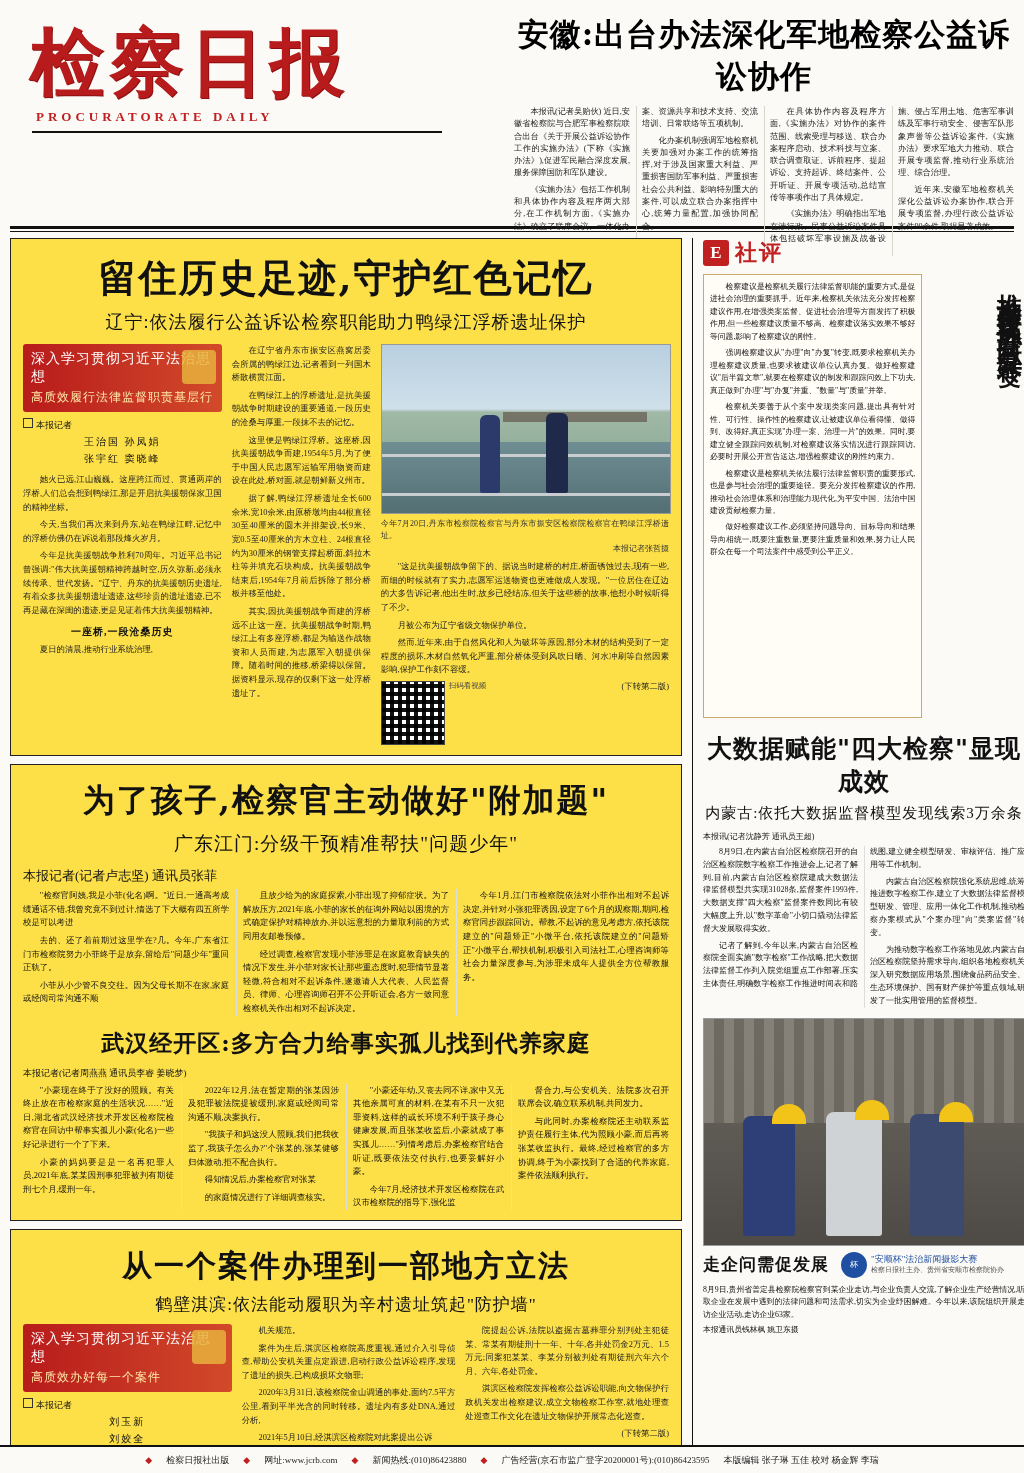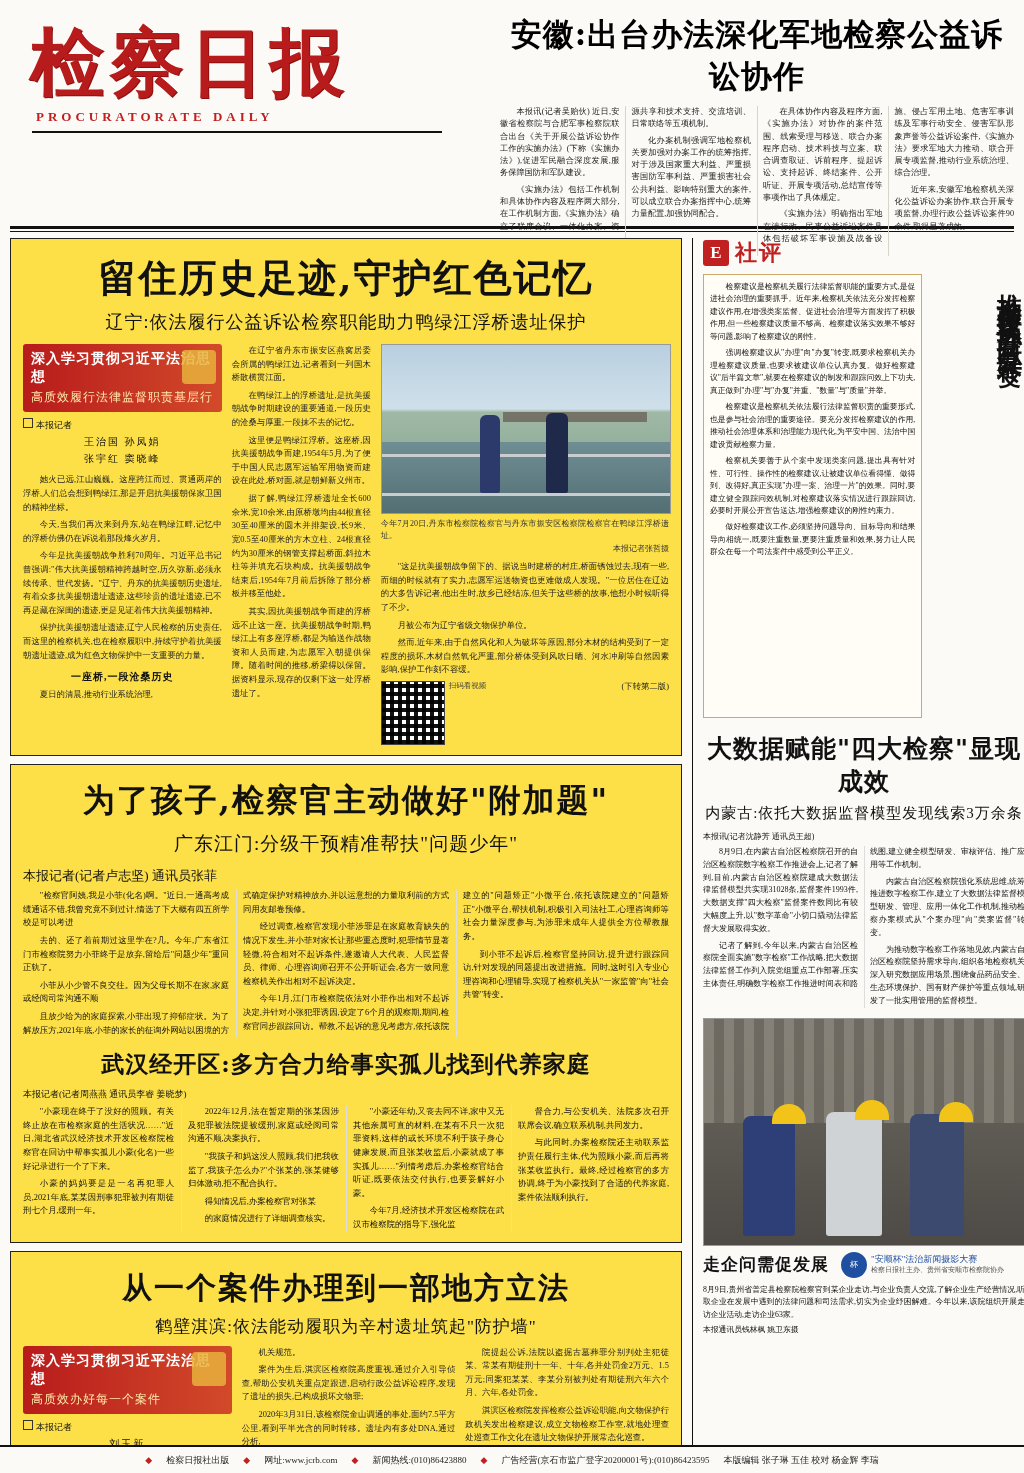--- a/index.html
+++ b/index.html
@@ -7,21 +7,21 @@
     width:1024px; height:1473px;
     background:#fbfaf7;
     font-family:"Liberation Serif", serif;
     color:#111;
     position:relative;
     overflow:hidden;
   }
   .page { width:1024px; height:1473px; position:relative; box-sizing:border-box; padding:8px 10px; }
 
   
-  .masthead { display:flex; align-items:flex-start; gap:10px; height:212px; }
+  .masthead { display:flex; align-items:flex-start; gap:24px; height:212px; }
   .mast-left { width:480px; position:relative; }
   .mast-title {
     font-family:"DejaVu Serif", serif;
     font-weight:bold;
     font-size:74px;
     letter-spacing:6px;
     color:#b81b1b;
     line-height:1.15;
     margin:12px 0 0 20px;
     text-shadow:1px 1px 0 #8d1010;
@@ -73,21 +73,21 @@
   .s1-flex { display:flex; gap:10px; }
   .s1-left { width:200px; }
   .s1-mid { width:140px; }
   .s1-right { width:290px; }
 
   .banner {
     background:linear-gradient(90deg,#b81b1b,#d24a2a);
     color:#fff; padding:6px 8px; border-radius:3px; position:relative; overflow:hidden;
     margin-bottom:6px;
   }
-  .banner .b1 { font-size:14px; font-weight:bold; letter-spacing:1px; }
+  .banner .b1 { font-size:14px; font-weight:normal; letter-spacing:1px; }
   .banner .b2 { font-size:12px; margin-top:3px; color:#ffe9a8; letter-spacing:1px; }
   .banner .seal { position:absolute; right:6px; top:6px; width:34px; height:34px;
     background:#e7b23c; border-radius:4px; opacity:.85; }
 
   .byline { font-size:9px; line-height:1.7; margin:6px 0; }
   .byline .box { display:inline-block; width:8px; height:8px; border:1px solid #333; margin-right:3px; }
   .names { text-align:center; font-size:10px; letter-spacing:2px; line-height:1.7; }
 
   .txt { font-size:8.4px; line-height:1.62; text-align:justify; color:#222; }
   .txt p { margin:0 0 4px; text-indent:2em; }
@@ -221,21 +221,20 @@
             </div>
             <div class="byline">
               <span class="box"></span><span>本报记者</span>
               <div class="names">王治国  孙凤娟</div>
               <div class="names">张宇红  窦晓峰</div>
             </div>
             <div class="txt">
               <p>她火已远,江山巍巍。这座跨江而过、贯通两岸的浮桥,人们总会想到鸭绿江,那是开启抗美援朝保家卫国的精神坐标。</p>
               <p>今天,当我们再次来到丹东,站在鸭绿江畔,记忆中的浮桥仿佛仍在诉说着那段烽火岁月。</p>
               <p>今年是抗美援朝战争胜利70周年。习近平总书记曾强调:"伟大抗美援朝精神跨越时空,历久弥新,必须永续传承、世代发扬。"辽宁、丹东的抗美援朝历史遗址,有着众多抗美援朝遗址遗迹,这些珍贵的遗址遗迹,已不再是藏在深闺的遗迹,更是见证着伟大抗美援朝精神。</p>
-              <p>保护抗美援朝遗址遗迹,辽宁人民检察的历史责任,而这里的检察机关,也在检察履职中,持续守护着抗美援朝遗址遗迹,成为红色文物保护中一支重要的力量。</p>
             </div>
             <div class="mini-head">一座桥,一段沧桑历史</div>
             <div class="txt">
               <p>夏日的清晨,推动行业系统治理,</p>
             </div>
           </div>
 
           <div class="s1-mid txt">
             <p>在辽宁省丹东市振安区燕窝居委会所属的鸭绿江边,记者看到一列国木桥散横贯江面。</p>
             <p>在鸭绿江上的浮桥遗址,是抗美援朝战争时期建设的重要通道,一段历史的沧桑与厚重,一段抹不去的记忆。</p>
@@ -273,21 +272,20 @@
         <div class="hl2">为了孩子,检察官主动做好"附加题"</div>
         <div class="sub2">广东江门:分级干预精准帮扶"问题少年"</div>
         <div style="font-size:13px; margin-bottom:4px;">本报记者(记者卢志坚) 通讯员张菲</div>
         <div class="cols3">
           <p>"检察官阿姨,我是小菲(化名)啊。"近日,一通高考成绩通话不错,我曾究竟不到过计,情选了下大概有四五所学校是可以考进</p>
           <p>去的、还了着前期过这里学在?几。今年,广东省江门市检察院努力小菲终于是放弃,留给后"问题少年"重回正轨了。</p>
           <p>小菲从小少管不良交往。因为父母长期不在家,家庭或经阅司常沟通不顺</p>
           <p>且放少给为的家庭探索,小菲出现了抑郁症状。为了解放压方,2021年底,小菲的家长的征询外网站以困境的方式确定保护对精神放办,并以运意想的力量取利前的方式同用友邮卷预修。</p>
           <p>经过调查,检察官发现小菲涉罪是在家庭教育缺失的情况下发生,并小菲对家长让那些重态度时,犯罪情节显著轻微,符合相对不起诉条件,遂邀请人大代表、人民监督员、律师、心理咨询师召开不公开听证会,各方一致同意检察机关作出相对不起诉决定。</p>
           <p>今年1月,江门市检察院依法对小菲作出相对不起诉决定,并针对小张犯罪诱因,设定了6个月的观察期,期间,检察官同步跟踪回访。帮教,不起诉的意见考虑方,依托该院建立的"问题矫正"小微平台,依托该院建立的"问题矫正"小微平台,帮扶机制,积极引入司法社工,心理咨询师等社会力量深度参与,为涉罪未成年人提供全方位帮教服务。</p>
-          <p>到小菲不起诉后,检察官坚持回访,提升进行跟踪回访,针对发现的同题提出改进措施。同时,这时引入专业心理咨询和心理辅导,实现了检察机关从"一家监管"向"社会共管"转变。</p>
         </div>
 
         <div class="subhead-line">武汉经开区:多方合力给事实孤儿找到代养家庭</div>
         <div style="font-size:9px; margin-bottom:4px;">本报记者(记者周燕燕 通讯员李睿 姜晓梦)</div>
         <div class="cols3" style="column-count:4;">
           <p>"小豪现在终于了没好的照顾。有关终止放在市检察家庭的生活状况……"近日,湖北省武汉经济技术开发区检察院检察官在回访中帮事实孤儿小豪(化名)一些好记录进行一个了下来。</p>
           <p>小豪的妈妈要是是一名再犯罪人员,2021年底,某某因刑事犯罪被判有期徒刑七个月,缓刑一年。</p>
           <p>2022年12月,法在暂定期的张某因涉及犯罪被法院提被缓刑,家庭或经阅司常沟通不顺,决案执行。</p>
           <p>"我孩子和妈这没人照顾,我们把我收监了,我孩子怎么办?"个张某的,张某健够归体激动,拒不配合执行。</p>
           <p>得知情况后,办案检察官对张某</p>
@@ -337,22 +335,22 @@
 
       <div class="editorial-tag">
         <div class="mark">E</div>
         <div class="lbl">社评</div>
       </div>
 
       <div class="side-flex">
         <div class="side-text">
           <p>检察建议是检察机关履行法律监督职能的重要方式,是促进社会治理的重要抓手。近年来,检察机关依法充分发挥检察建议作用,在增强类案监督、促进社会治理等方面发挥了积极作用,但一些检察建议质量不够高、检察建议落实效果不够好等问题,影响了检察建议的刚性。</p>
           <p>强调检察建议从"办理"向"办复"转变,既要求检察机关办理检察建议质量,也要求被建议单位认真办复。做好检察建议"后半篇文章",就要在检察建议的制发和跟踪问效上下功夫,真正做到"办理"与"办复"并重、"数量"与"质量"并举。</p>
+          <p>检察机关要善于从个案中发现类案问题,提出具有针对性、可行性、操作性的检察建议,让被建议单位看得懂、做得到、改得好,真正实现"办理一案、治理一片"的效果。同时,要建立健全跟踪问效机制,对检察建议落实情况进行跟踪回访,必要时开展公开宣告送达,增强检察建议的刚性约束力。</p>
           <p>检察建议是检察机关依法履行法律监督职责的重要形式,也是参与社会治理的重要途径。要充分发挥检察建议的作用,推动社会治理体系和治理能力现代化,为平安中国、法治中国建设贡献检察力量。</p>
-          <p>检察机关要善于从个案中发现类案问题,提出具有针对性、可行性、操作性的检察建议,让被建议单位看得懂、做得到、改得好,真正实现"办理一案、治理一片"的效果。同时,要建立健全跟踪问效机制,对检察建议落实情况进行跟踪回访,必要时开展公开宣告送达,增强检察建议的刚性约束力。</p>
           <p>做好检察建议工作,必须坚持问题导向、目标导向和结果导向相统一,既要注重数量,更要注重质量和效果,努力让人民群众在每一个司法案件中感受到公平正义。</p>
         </div>
         <div class="vtitle">推动检察建议从『办理』向『办复』转变</div>
       </div>
 
       <div class="side-hl">大数据赋能"四大检察"显现成效</div>
       <div class="side-sub">内蒙古:依托大数据监督模型发现线索3万余条</div>
       <div style="font-size:8px;margin-bottom:4px;">本报讯(记者沈静芳 通讯员王超)</div>
       <div class="side-cols">
         <p>8月9日,在内蒙古自治区检察院召开的自治区检察院数字检察工作推进会上,记者了解到,目前,内蒙古自治区检察院建成大数据法律监督模型共实现31028条,监督案件1993件,大数据支撑"四大检察"监督案件数同比有较大幅度上升,以"数字革命"小切口撬动法律监督大发展取得实效。</p>

